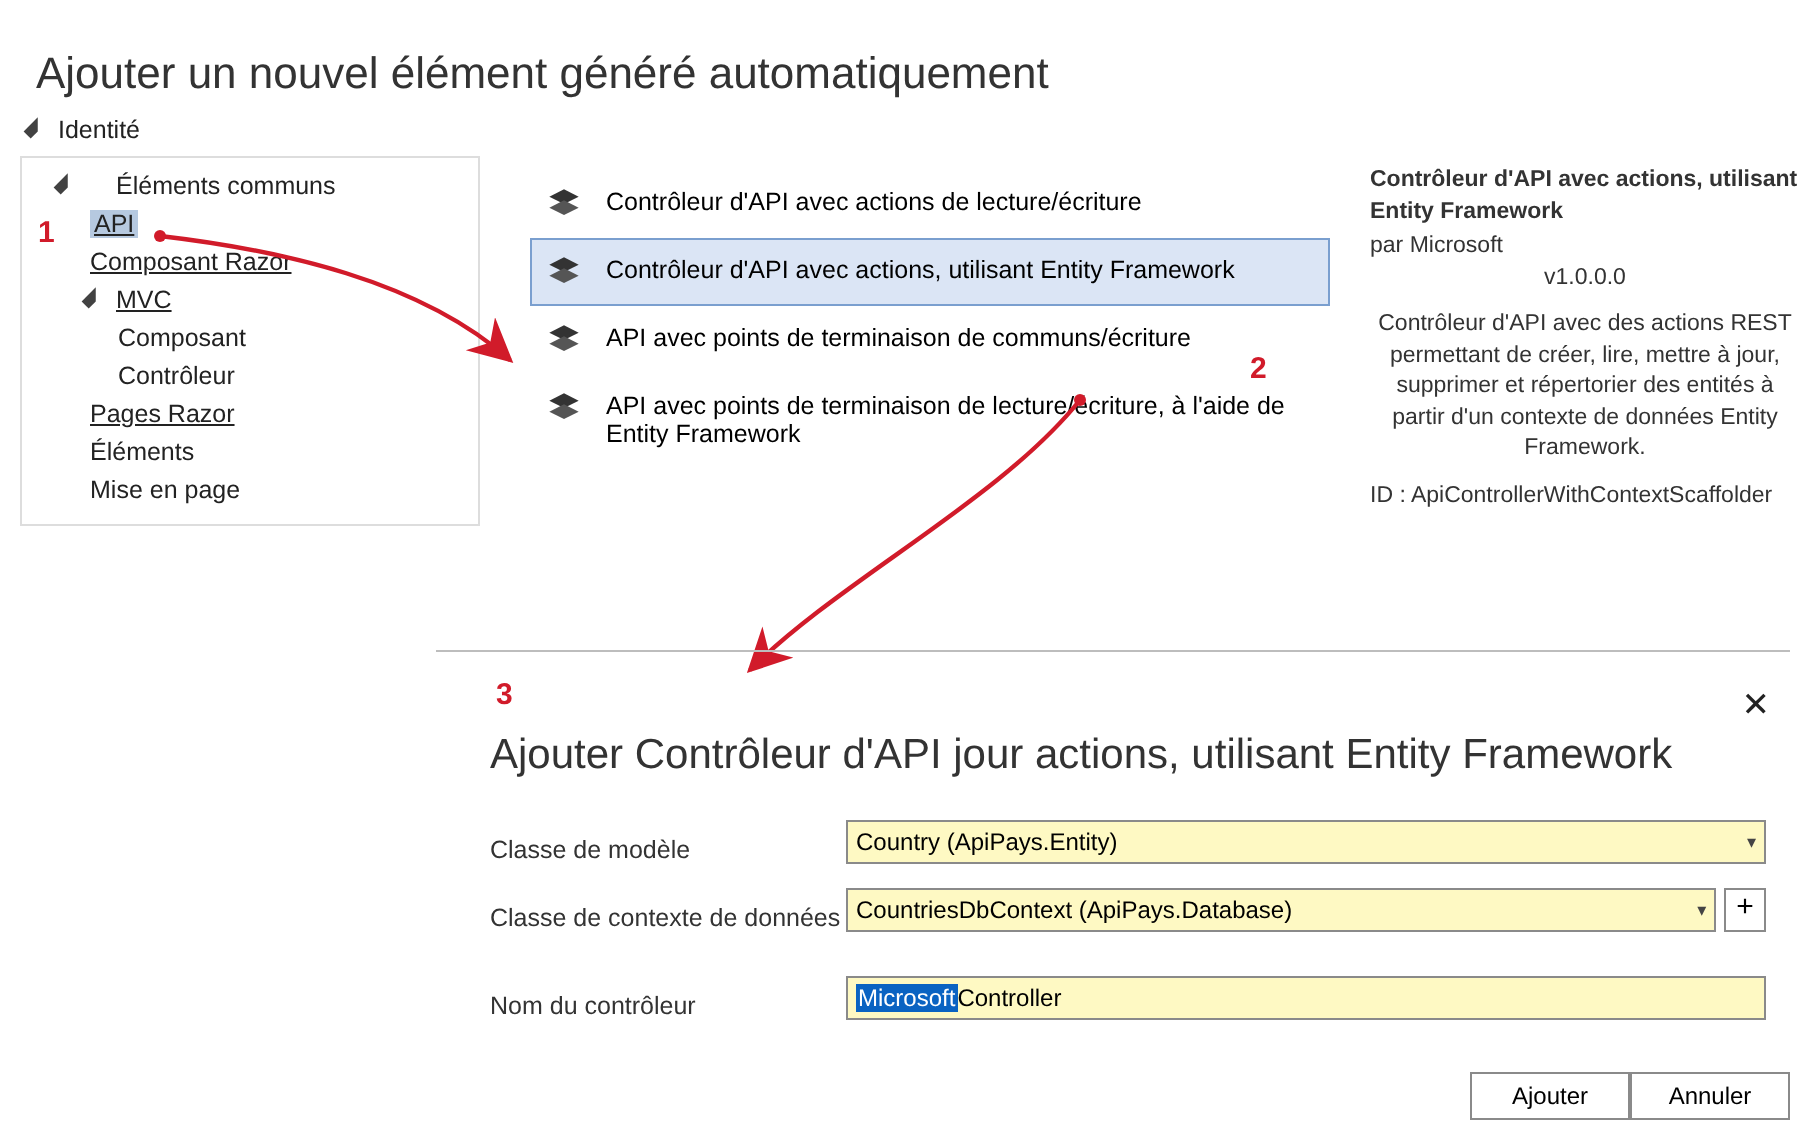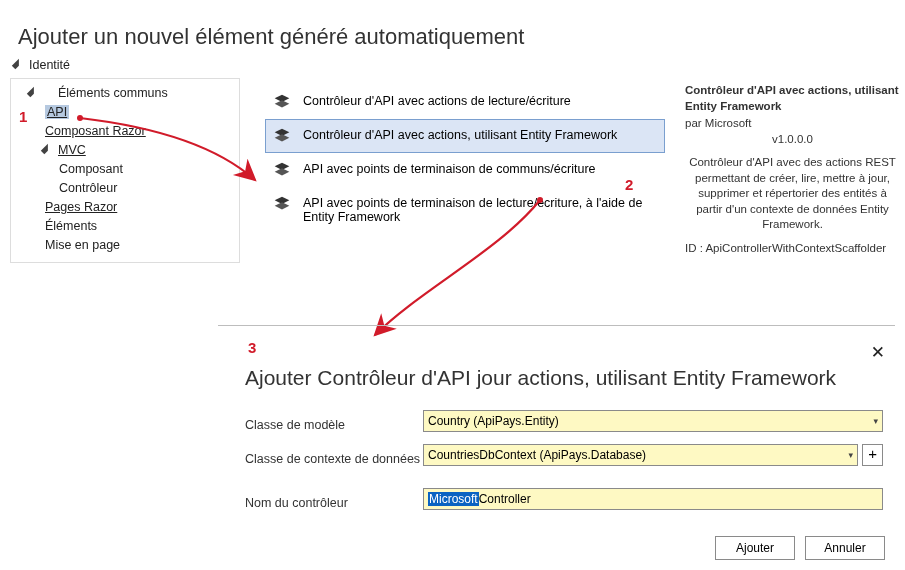--- a/index.html
+++ b/index.html
@@ -39,21 +39,21 @@
   .d2-title { font-size: 21px; color: #333; padding: 25px 0 14px 27px; font-weight: 400; }
   .form-row { display: flex; align-items: flex-end; margin: 6px 0 12px 27px; }
   .form-label { width: 178px; font-size: 12.5px; color: #333; }
   .form-field { flex: 1; display: flex; align-items: stretch; gap: 4px; }
   .combo, .txt { height: 22px; border: 1px solid #8a8a8a; font-size: 12px; padding: 0 4px; background: #fef9c3; width: 100%; }
   .combo { display: flex; align-items: center; justify-content: space-between; cursor: pointer; }
   .combo .arrow { font-size: 9px; color: #444; }
   .sel-text { background: #0a63c2; color: #fff; padding: 0 1px;}
   .plus-btn { width: 22px; height: 22px; border: 1px solid #8a8a8a; background: #fff; font-size: 15px; line-height: 18px; text-align: center; cursor: pointer; }
 
-  .btn-row { position: absolute; right: 20px; bottom: 10px; display: flex; gap: 10px; }
+  .btn-row { position: absolute; right: 10px; bottom: 10px; display: flex; gap: 0; }
   .btn { min-width: 80px; height: 24px; border: 1px solid #8a8a8a; background: #fff; font-size: 12px; cursor: pointer; }
 
   .arrow-svg { position: absolute; pointer-events: none; top:0; left:0; }
 </style>
 </head>
 <body>
 
 <div class="title">Ajouter un nouvel élément généré automatiquement</div>
 
 <div class="top-area">

